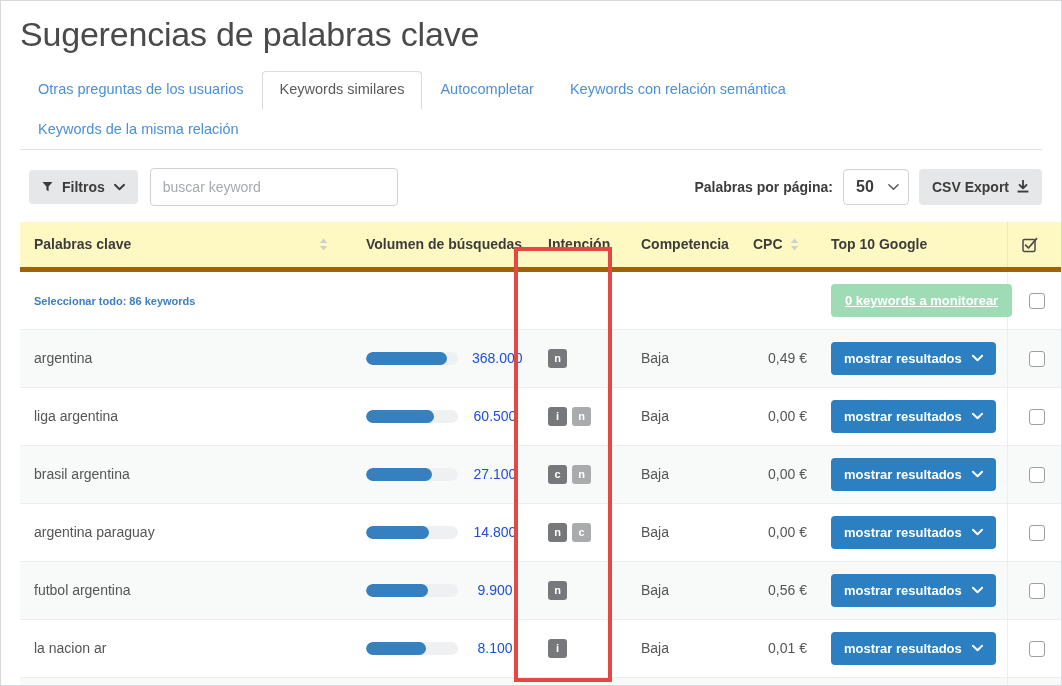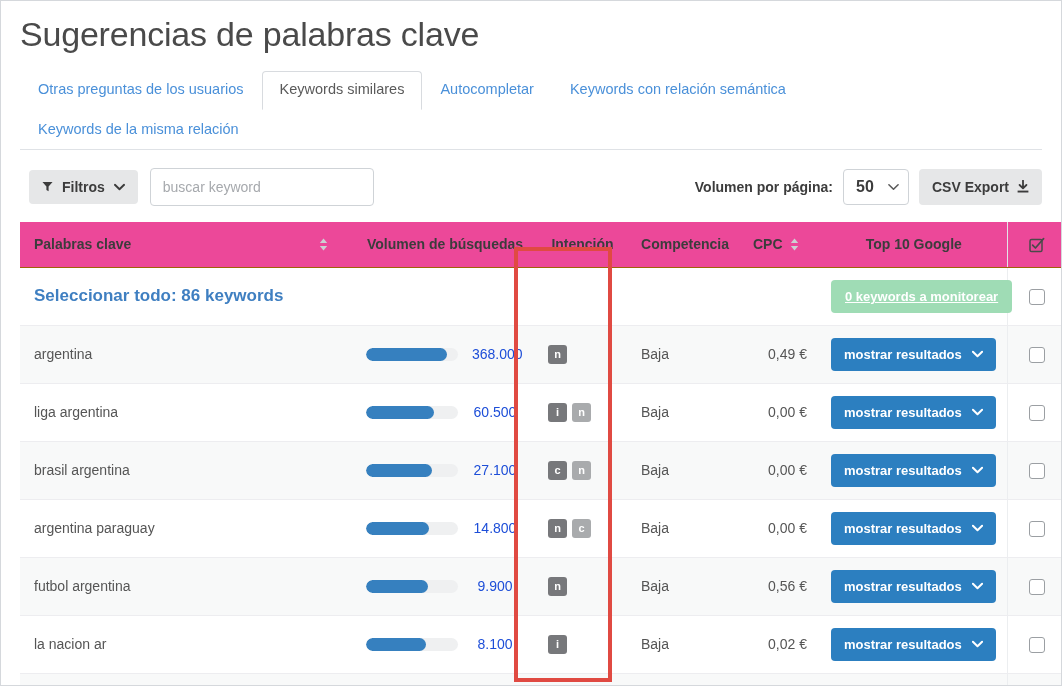--- a/index.html
+++ b/index.html
@@ -80,21 +80,21 @@
     font-size: 14px;
     font-weight: bold;
     color: #3c3c3c;
     cursor: pointer;
     font-family: inherit;
   }
   .funnel { width: 11px; height: 11px; display:block; }
   .chev { width: 11px; height: 8px; display:block; }
 
   .search-input {
-    width: 224px;
+    width: 248px;
     padding: 10px 12px;
     font-size: 14px;
     border: 1px solid #cfd3d7;
     border-radius: 4px;
     color: #555;
     font-family: inherit;
     outline: none;
     background: #fff;
   }
   .search-input::placeholder { color: #a6a9ad; }
@@ -128,25 +128,25 @@
   
   table.kw {
     width: 100%;
     border-collapse: collapse;
     table-layout: fixed;
   }
   table.kw th {
     font-size: 14px;
     font-weight: bold;
     color: #3c3c3c;
-    text-align: center;
+    text-align: left;
     padding: 14px 10px 14px 14px;
-    border-bottom: 1px solid #a16207;
+    border-bottom: 5px solid #a16207;
     vertical-align: middle;
-    background: #ec4899;
+    background: #fef9c3;
   }
   table.kw td {
     font-size: 14px;
     color: #555;
     padding: 12px 10px 12px 14px;
     border-bottom: 1px solid #ededf0;
     vertical-align: middle;
     height: 43px;
   }
   tbody tr.odd td { background: #f8f9f9; }
@@ -171,21 +171,21 @@
 
   
   .selrow td {
     padding-top: 14px; padding-bottom: 14px;
     height: 48px;
     background: #ffffff !important;
     border-bottom: 1px solid #ededf0;
   }
   .selall-link {
     color: #3f7fc1;
-    font-size: 17px;
+    font-size: 11px;
     font-weight: bold;
     cursor: pointer;
   }
   .btn-monitor {
     display: inline-block;
     background: #9fdcb5;
     color: #ffffff;
     font-size: 13px;
     font-weight: bold;
     border: none;
@@ -296,21 +296,21 @@
         <span>Filtros</span>
         <span>
           <svg class="chev" viewBox="0 0 12 8">
               <polyline points="1,1.6 6,6.4 11,1.6" fill="none" stroke="#3c3c3c" stroke-width="2.1" stroke-linecap="round" stroke-linejoin="round"></polyline>
             </svg>
         </span>
       </button>
       <input class="search-input" type="text" placeholder="buscar keyword" style="">
     </div>
     <div class="toolbar-right">
-      <span class="per-page-label">Volumen por página:</span>
+      <span class="per-page-label">Palabras por página:</span>
       <div class="select-box">
         <span>50</span>
         <span>
           <svg class="chev" viewBox="0 0 12 8">
               <polyline points="1,1.6 6,6.4 11,1.6" fill="none" stroke="#5a5a5a" stroke-width="1.7" stroke-linecap="round" stroke-linejoin="round"></polyline>
             </svg>
         </span>
       </div>
       <button class="btn-csv">
         <span>CSV Export</span>
@@ -543,21 +543,21 @@
               </div>
               <span class="vol-num">8.100</span>
             </div>
           </td>
           <td>
             <div class="badges">
               <span class="badge primary">i</span>
             </div>
           </td>
           <td><span>Baja</span></td>
-          <td class="cpc-cell"><span>0,02 €</span></td>
+          <td class="cpc-cell"><span>0,01 €</span></td>
           <td><button class="btn-show">
               <span>mostrar resultados</span>
               <span>
                 <svg class="chev-w" viewBox="0 0 12 8">
                   <polyline points="1,1.6 6,6.4 11,1.6" fill="none" stroke="#ffffff" stroke-width="2.2" stroke-linecap="round" stroke-linejoin="round"></polyline>
                 </svg>
               </span>
             </button></td>
           <td class="td-chk"><span class="row-check"></span></td>
         </tr>

